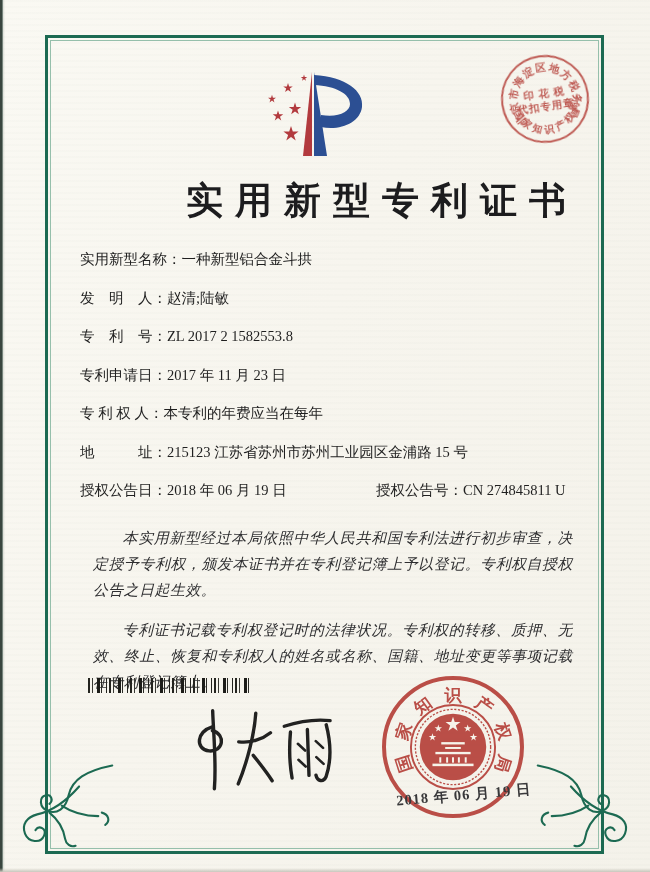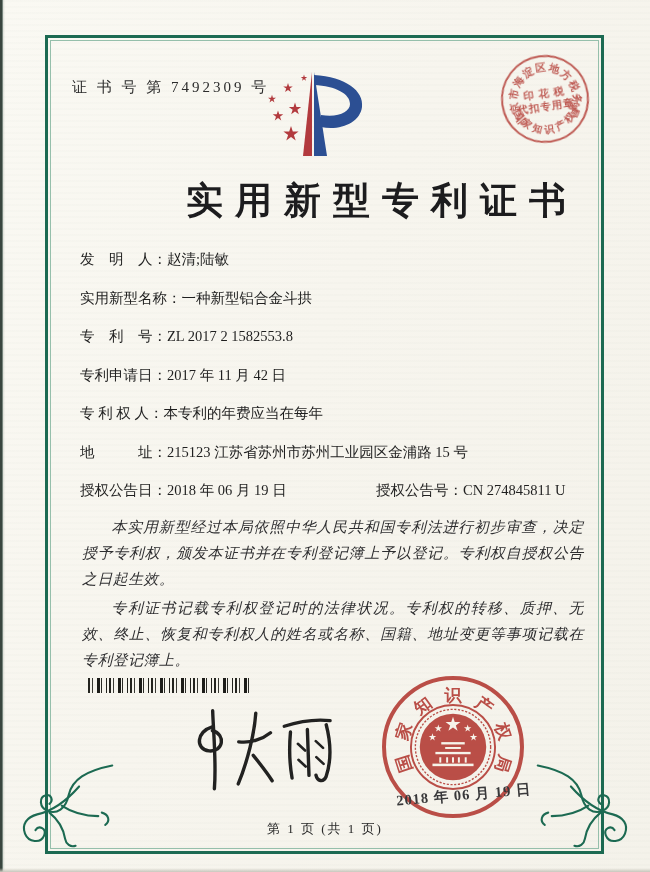--- a/index.html
+++ b/index.html
@@ -34,21 +34,21 @@
 
   
   .fields{position:absolute;left:80px;top:249px;width:500px;font-size:14.5px;line-height:20px;}
   .row{position:relative;margin-bottom:18.5px;white-space:nowrap;}
   .row .lab{color:#1f1f1f;}
   .row .val{color:#1f1f1f;}
   .row .right-pair{position:absolute;left:296px;top:0;}
 
   .paras{position:absolute;left:78px;top:511px;width:510px;font-size:14.8px;line-height:25.8px;
     text-align:justify;color:#2e2e30;font-style:italic;letter-spacing:.6px;}
-  .paras p{margin:4px;text-indent:2em;}
+  .paras p{margin:15px;text-indent:2em;}
 
   .barcode{position:absolute;left:88px;top:678px;width:163px;height:15px;
     background:repeating-linear-gradient(90deg,
       #24241f 0 2px, rgba(0,0,0,0) 2px 4px,
       #3a3a34 4px 5px, rgba(0,0,0,0) 5px 9px,
       #1d1d19 9px 12px, rgba(0,0,0,0) 12px 13px,
       #2c2c27 13px 14px, rgba(0,0,0,0) 14px 18px,
       #24241f 18px 19px, rgba(0,0,0,0) 19px 21px);}
 
   .commissioner{position:absolute;left:92px;top:726px;font-size:16px;line-height:30px;color:#242424;font-weight:bold;}
@@ -98,21 +98,20 @@
   <div class="flourish br">
     <svg viewBox="0 0 110 110" fill="none" stroke="var(--green)" stroke-width="2.4" stroke-linecap="round">
       <path d="M108,4 C78,10 62,20 58,38 C55,54 44,60 34,56 C24,52 24,40 32,38 C38,37 41,44 36,48"></path>
       <path d="M70,28 C56,44 40,56 22,60 C10,63 4,72 8,82 C12,92 26,94 30,84 C33,76 24,72 20,78"></path>
       <path d="M36,58 C46,66 52,76 54,88 C55,94 60,98 66,96"></path>
       <path d="M50,50 C62,58 76,62 92,62"></path>
       <path d="M96,58 C104,60 106,68 100,72"></path>
     </svg>
   </div>
 
-  <div class="cert-no">证 书 号 第 7492309 号</div>
 
   <div class="logo">
     <svg viewBox="0 0 112 92">
       <defs>
         <polygon id="st" points="0,-1 0.225,-0.309 0.951,-0.309 0.363,0.118 0.588,0.809 0,0.382 -0.588,0.809 -0.363,0.118 -0.951,-0.309 -0.225,-0.309"></polygon>
       </defs>
       <polygon points="52,4 43,88 52,88" style="fill:var(--logo-red)"></polygon>
       <polygon points="54,4 54,88 67,88" style="fill:var(--logo-blue)"></polygon>
       <path d="M54,7 C86,9 104,23 102,39 C100,55 80,63 61,59 L61,47 C78,50 90,44 90,36 C90,26 76,18 54,17 Z" style="fill:var(--logo-blue)"></path>
       <use href="#st" transform="translate(31,66) scale(8)" style="fill:var(--logo-red)"></use>
@@ -148,30 +147,30 @@
         <span class="ring-ch" style="font-size: 10px; transform: rotate(113deg) translateY(-31px) rotate(180deg);">局</span>
       </div>
     <div class="tax-center l1">印 花 税</div>
     <div class="tax-center l2">代扣专用章</div>
   </div>
 
   <div class="title">实用新型专利证书</div>
 
   <div class="fields">
     <div class="row">
+      <span class="lab">实用新型名称：</span><span class="val">一种新型铝合金斗拱</span>
+    </div>
+    <div class="row">
       <span class="lab">发　明　人：</span><span class="val">赵清;陆敏</span>
     </div>
     <div class="row">
-      <span class="lab">实用新型名称：</span><span class="val">一种新型铝合金斗拱</span>
-    </div>
-    <div class="row">
       <span class="lab">专　利　号：</span><span class="val">ZL 2017 2 1582553.8</span>
     </div>
     <div class="row">
-      <span class="lab">专利申请日：</span><span class="val">2017 年 11 月 42 日</span>
+      <span class="lab">专利申请日：</span><span class="val">2017 年 11 月 23 日</span>
     </div>
     <div class="row">
       <span class="lab">专 利 权 人：</span><span class="val">本专利的年费应当在每年</span>
     </div>
     <div class="row">
       <span class="lab">地　　　址：</span><span class="val">215123 江苏省苏州市苏州工业园区金浦路 15 号</span>
     </div>
     <div class="row">
       <span class="lab">授权公告日：</span><span class="val">2018 年 06 月 19 日</span>
       <span class="right-pair">
@@ -231,14 +230,13 @@
         <rect x="44" y="55.5" width="2" height="5.5" fill="#f7f3ea"></rect>
         <rect x="50" y="55.5" width="2" height="5.5" fill="#f7f3ea"></rect>
         <rect x="57" y="55.5" width="2" height="5.5" fill="#f7f3ea"></rect>
         <rect x="24" y="62" width="42" height="2.6" fill="#f7f3ea"></rect>
       </svg>
     </div>
   </div>
 
   <div class="seal-date">2018 年 06 月 19 日</div>
 
-  <div class="footer">第 1 页 (共 1 页)</div>
 </div>
 
 </body></html>

